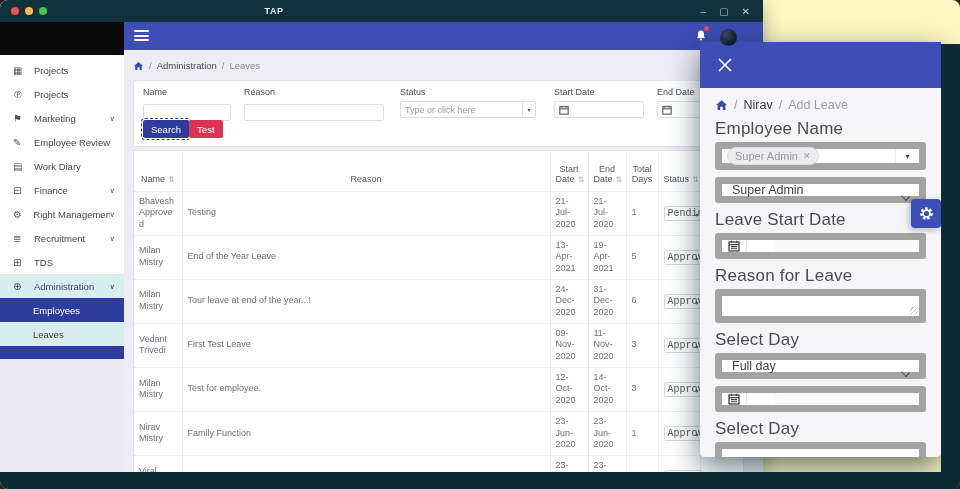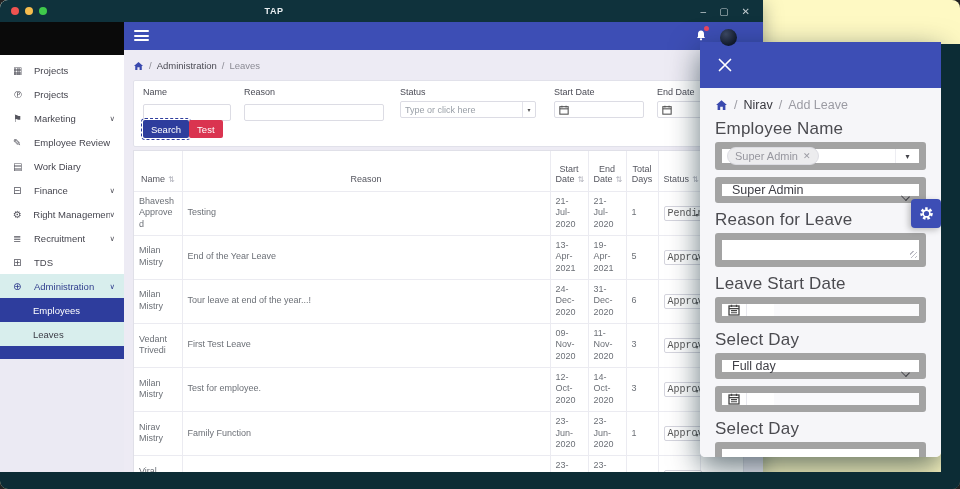--- a/index.html
+++ b/index.html
@@ -447,44 +447,44 @@
       </div>
 
       <div class="d-group">
         <div class="d-field dsel">
           <span>Super Admin</span>
           <span class="chev"></span>
         </div>
       </div>
 
       <div class="d-group">
-        <div class="d-label">Reason for Leave</div>
-        <div class="d-field d-ta">
-          <span class="grip"></span>
-        </div>
-      </div>
-
-      <div class="d-group">
         <div class="d-label">Leave Start Date</div>
         <div class="d-field ddate">
           <span class="ical">
             <svg width="12" height="12" viewBox="0 0 12 12">
                 <rect x="1" y="2" width="10" height="9" fill="none" stroke="#444" stroke-width="1.3"></rect>
                 <line x1="1" y1="4.6" x2="11" y2="4.6" stroke="#444" stroke-width="1.3"></line>
                 <line x1="3.5" y1="0.8" x2="3.5" y2="3" stroke="#444" stroke-width="1.3"></line>
                 <line x1="8.5" y1="0.8" x2="8.5" y2="3" stroke="#444" stroke-width="1.3"></line>
                 <line x1="3" y1="6.6" x2="9" y2="6.6" stroke="#444" stroke-width="1.1"></line>
                 <line x1="3" y1="8.8" x2="9" y2="8.8" stroke="#444" stroke-width="1.1"></line>
               </svg>
           </span>
           <span class="dinp"></span>
         </div>
       </div>
 
       <div class="d-group">
+        <div class="d-label">Reason for Leave</div>
+        <div class="d-field d-ta">
+          <span class="grip"></span>
+        </div>
+      </div>
+
+      <div class="d-group">
         <div class="d-label">Select Day</div>
         <div class="d-field dsel">
           <span>Full day</span>
           <span class="chev"></span>
         </div>
       </div>
 
       <div class="d-group">
         <div class="d-field ddate">
           <span class="ical">

